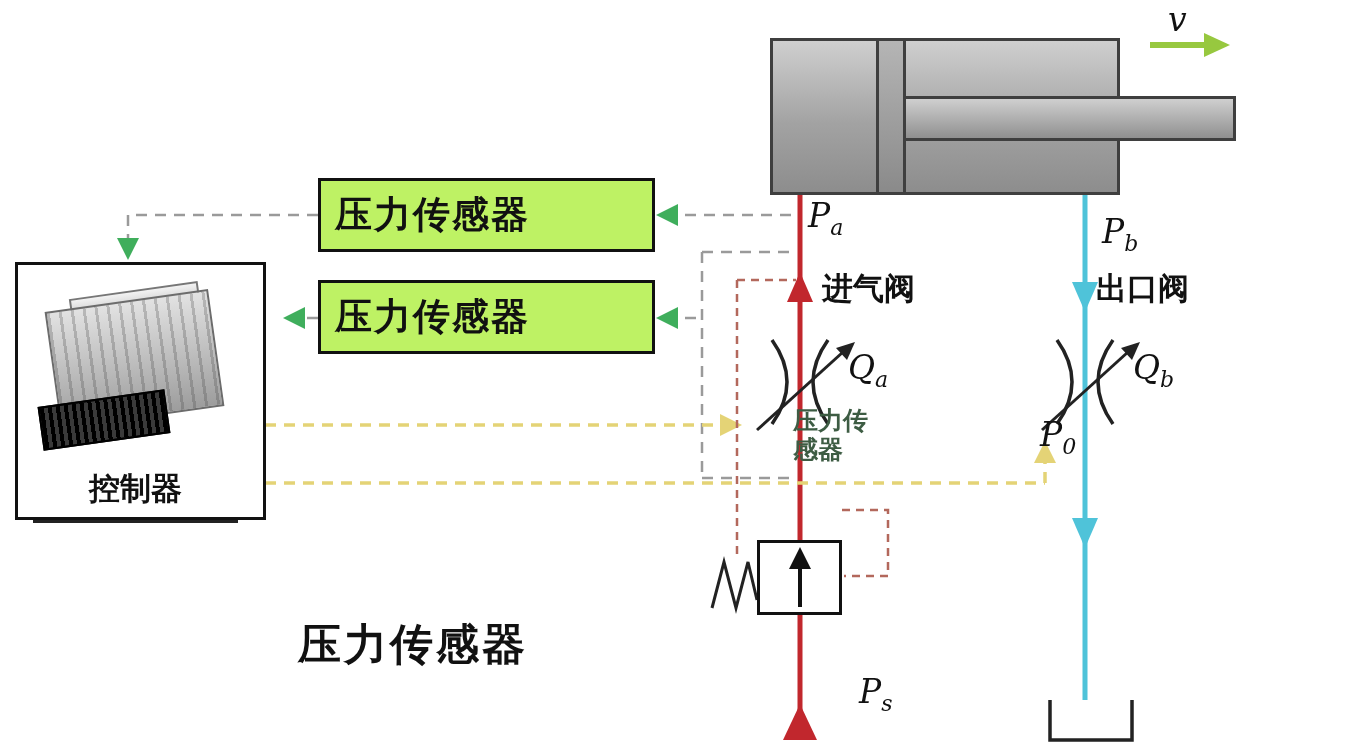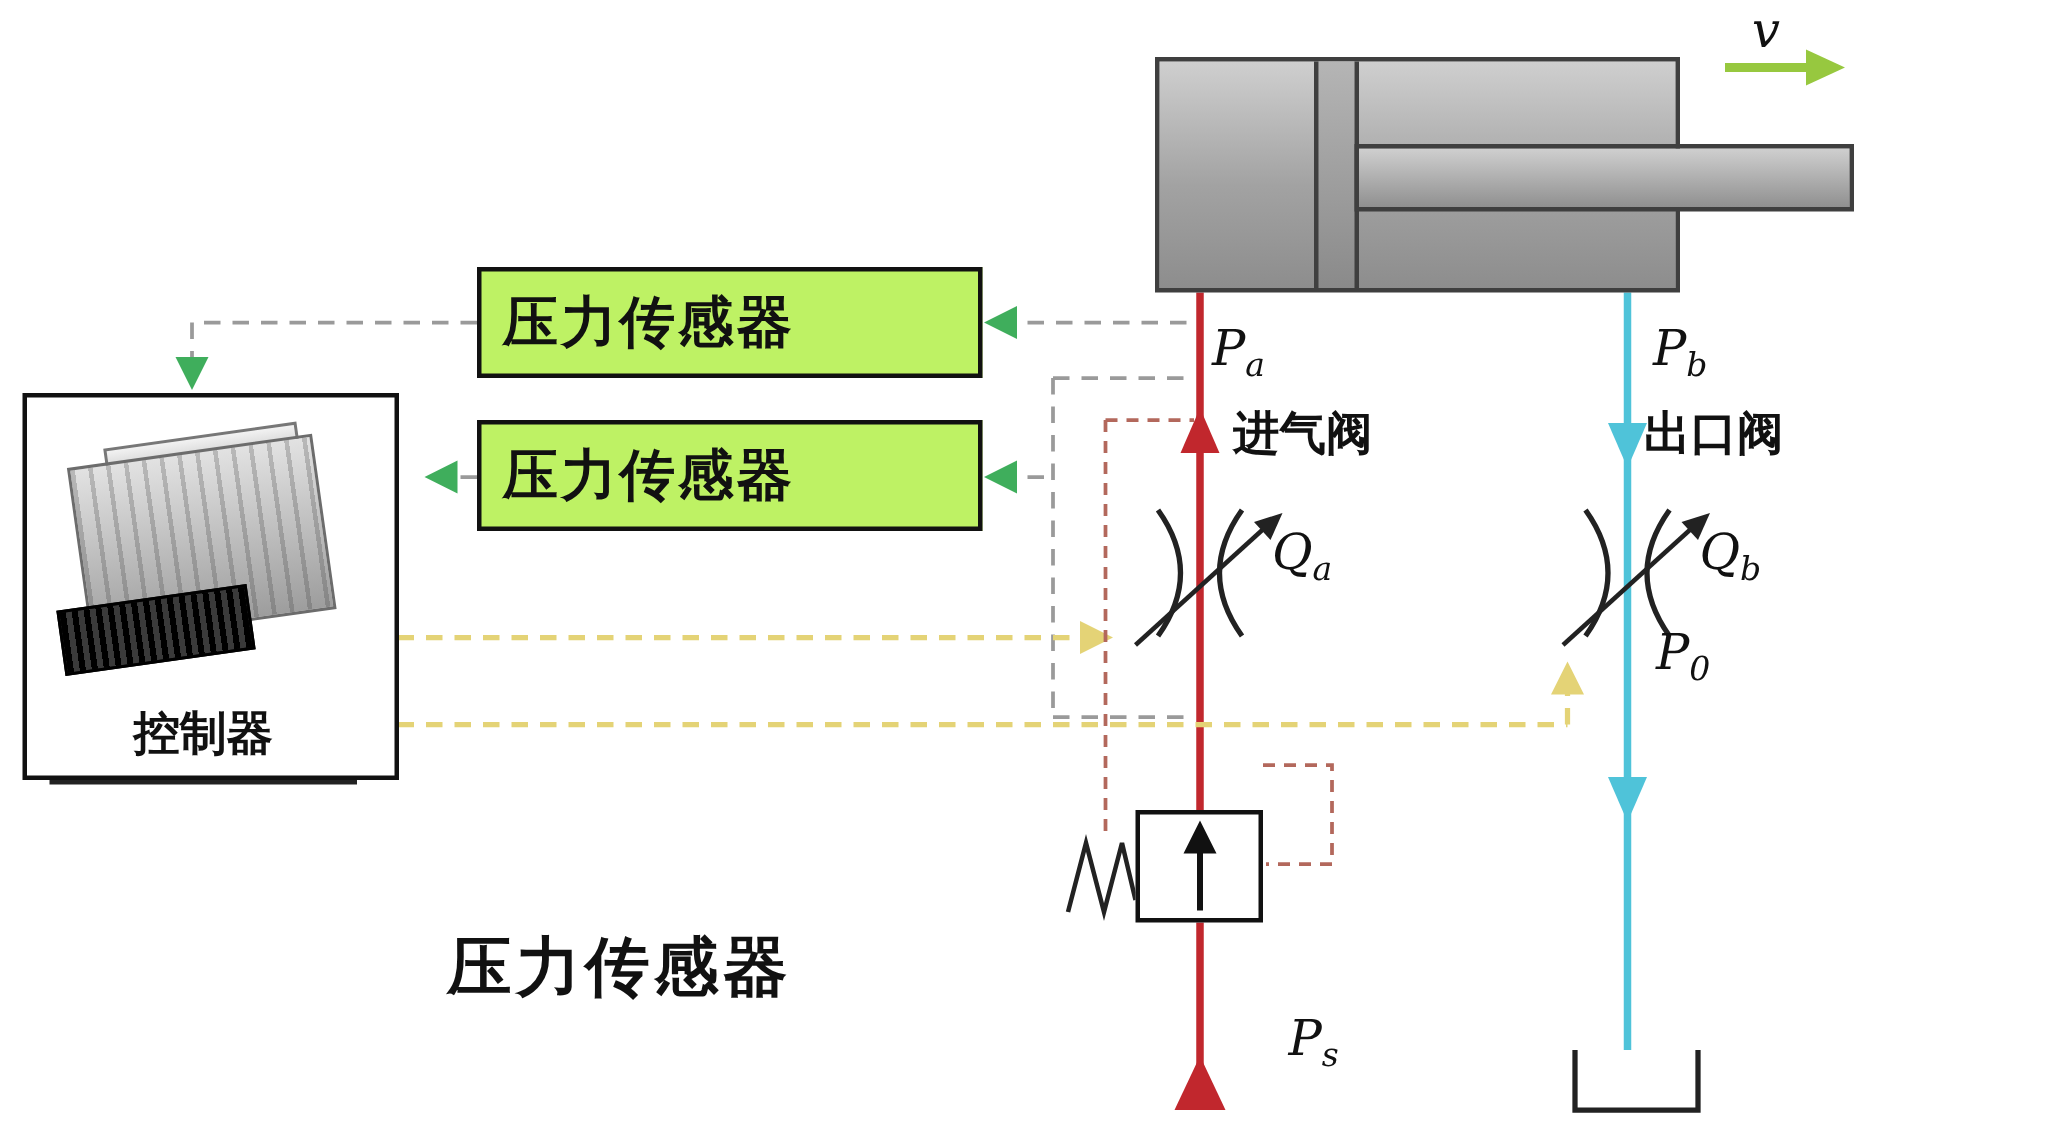--- a/index.html
+++ b/index.html
@@ -172,40 +172,44 @@
   <div class="controller-box"></div>
   <div class="ecu-top"></div>
   <div class="ecu-body"></div>
   <div class="ecu-conn"></div>
   <div class="controller-label">控制器</div>
 
   <div class="lbl math" style="left:1168px;top:0px;">
     <span>v</span>
   </div>
 
-  <div class="lbl math" style="left:808px;top:212px;">
+  <div class="lbl math" style="left:808px;top:196px;">
     <span>P</span><sub>a</sub>
   </div>
   <div class="lbl math" style="left:1102px;top:212px;">
     <span>P</span><sub>b</sub>
   </div>
 
   <div class="lbl cn" style="left:822px;top:268px;">进气阀</div>
   <div class="lbl cn" style="left:1096px;top:268px;">出口阀</div>
 
   <div class="lbl math" style="left:848px;top:348px;">
     <span>Q</span><sub>a</sub>
   </div>
   <div class="lbl math" style="left:1133px;top:348px;">
     <span>Q</span><sub>b</sub>
   </div>
-  <div class="lbl math" style="left:1104px;top:415px;text-align:right;">
+  <div class="lbl math" style="left:1040px;top:415px;text-align:right;">
     <span>P</span><sub>0</sub>
   </div>
 
+  <div class="lbl cn-small" style="left:793px;top:406px;">
+    <div>压力传</div>
+    <div>感器</div>
+  </div>
 
   <div class="lbl cn-big" style="left:298px;top:616px;">压力传感器</div>
 
   <div class="lbl math" style="left:830px;top:672px;margin-left:29px;">
     <span>P</span><sub>s</sub>
   </div>
 
 </div>
 
 </body></html>

